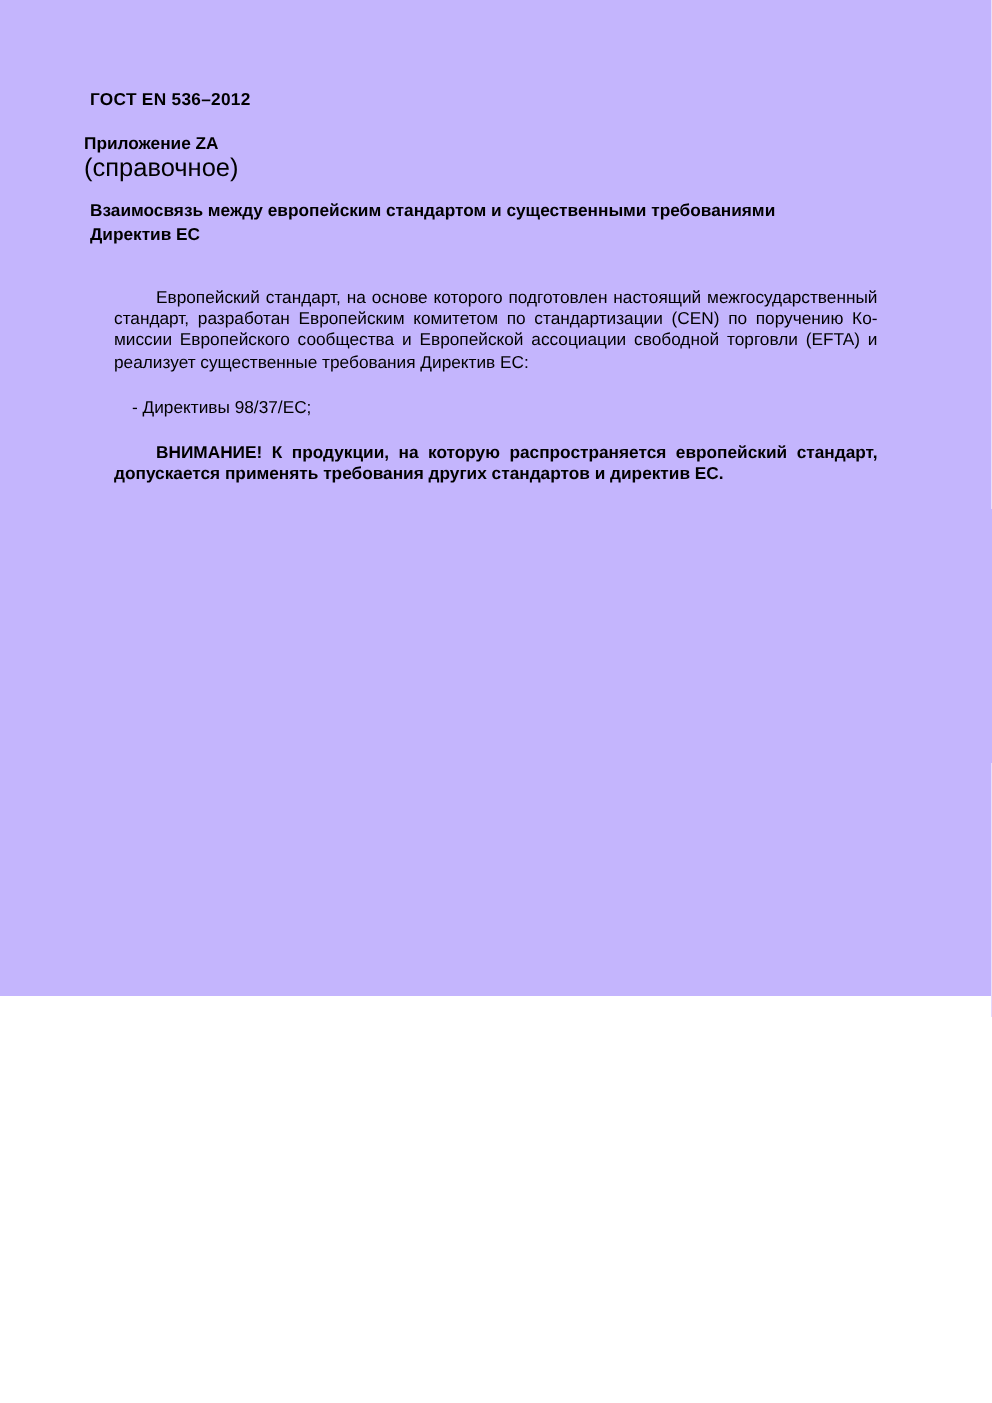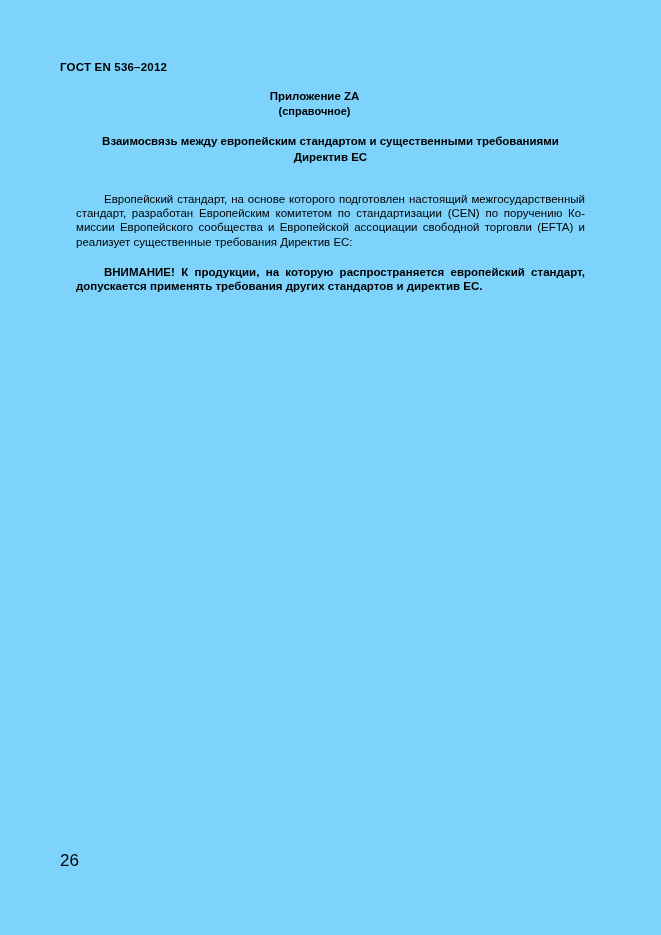--- a/index.html
+++ b/index.html
@@ -9,61 +9,59 @@
     background: #ffffff;
   }
   body {
     font-family: "Liberation Sans", "DejaVu Sans", sans-serif;
     color: #000000;
     -webkit-font-smoothing: antialiased;
   }
   .page {
     position: relative;
     width: 661px;
-    height: 935px;
+    height: 664px;
     margin: 0;
-    background: #7dd3fc;
+    background: #c4b5fd;
     overflow: hidden;
     box-sizing: border-box;
   }
   
   .running-head {
     position: absolute;
     left: 60px;
     top: 61px;
     font-size: 11.5px;
     font-weight: bold;
     letter-spacing: 0.2px;
     white-space: nowrap;
   }
   
   .annex-block {
     position: absolute;
-    left: 44px;
+    left: 56px;
     top: 89px;
     width: 541px;
-    text-align: center;
   }
   .annex-title {
     font-size: 11.5px;
     font-weight: bold;
     line-height: 15px;
   }
   .annex-sub {
-    font-size: 11px;
-    font-weight: bold;
+    font-size: 17px;
+    font-weight: normal;
     line-height: 15px;
   }
   
   .section-heading {
     position: absolute;
     left: 60px;
     top: 133px;
     width: 541px;
-    text-align: center;
     font-size: 11.5px;
     font-weight: bold;
     line-height: 16px;
   }
   .section-heading .l2 {
     display: block;
   }
   
   .body-block {
     position: absolute;
@@ -110,18 +108,19 @@
     <div class="annex-sub">(справочное)</div>
   </div>
 
   <div class="section-heading">
     <span class="l1">Взаимосвязь между европейским стандартом и существенными требованиями</span>
     <span class="l2">Директив ЕС</span>
   </div>
 
   <div class="body-block">
     <p class="para">Европейский стандарт, на основе которого подготовлен настоящий межгосударственный стандарт, разработан Европейским комитетом по стандартизации (CEN) по поручению Ко­миссии Европейского сообщества и Европейской ассоциации свободной торговли (EFTA) и реализует существенные требования Директив ЕС:</p>
+    <p class="list-line">- Директивы 98/37/EC;</p>
     <p class="para last">ВНИМАНИЕ! К продукции, на которую распространяется европейский стандарт, допуска­ется применять требования других стандартов и директив ЕС.</p>
   </div>
 
   <div class="folio">26</div>
 
 </div>
 
 </body></html>

